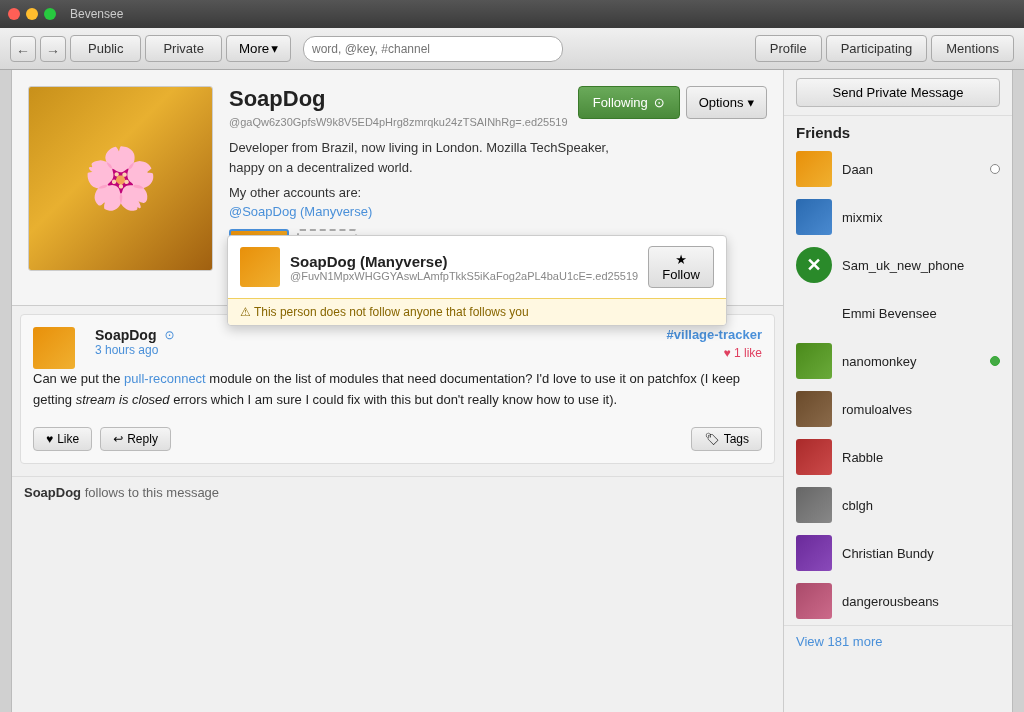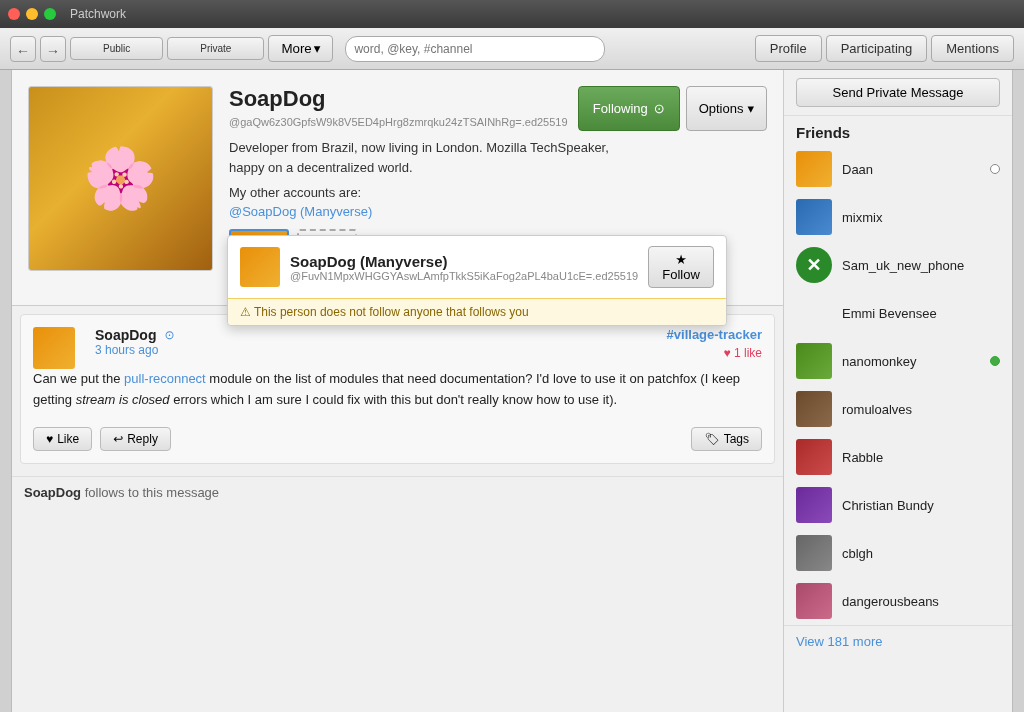--- a/index.html
+++ b/index.html
@@ -40,26 +40,26 @@
       width: 26px; height: 26px;
       background: linear-gradient(to bottom, #f5f5f5, #ddd);
       border: 1px solid #aaa;
       border-radius: 4px;
       cursor: pointer;
       display: flex; align-items: center; justify-content: center;
       font-size: 14px;
       color: #555;
     }
     .toolbar-tab {
-      padding: 5px 32px;
+      padding: 5px 17px;
       background: linear-gradient(to bottom, #f5f5f5, #ddd);
       border: 1px solid #aaa;
       border-radius: 4px;
       cursor: pointer;
-      font-size: 10px;
+      font-size: 13px;
       color: #333;
     }
     .toolbar-more {
       display: flex; align-items: center; gap: 2px;
       padding: 5px 12px;
       background: linear-gradient(to bottom, #f5f5f5, #ddd);
       border: 1px solid #aaa;
       border-radius: 4px;
       cursor: pointer;
     }
@@ -170,21 +170,21 @@
       top: 16px;
       right: 16px;
       display: flex;
       gap: 6px;
     }
     .btn-following {
       background: linear-gradient(to bottom, #6aaa5a, #4a8a3a);
       color: #fff;
       border: 1px solid #3a7a2a;
       border-radius: 4px;
-      padding: 14px 14px;
+      padding: 8px 14px;
       cursor: pointer;
       font-size: 13px;
       display: flex; align-items: center; gap: 6px;
     }
     .btn-options {
       background: linear-gradient(to bottom, #f5f5f5, #ddd);
       border: 1px solid #aaa;
       border-radius: 4px;
       padding: 5px 12px;
       cursor: pointer;
@@ -450,21 +450,21 @@
       gap: 4px;
     }
   </style>
 </head>
 <body>
 
 <div class="titlebar">
   <div class="titlebar-dot close"></div>
   <div class="titlebar-dot minimize"></div>
   <div class="titlebar-dot maximize"></div>
-  <span class="titlebar-title">Patchwork</span>
+  <span class="titlebar-title">Bevensee</span>
 </div>
 
 <div class="toolbar">
   <button class="toolbar-nav-btn">←</button>
   <button class="toolbar-nav-btn">→</button>
   <button class="toolbar-tab">Public</button>
   <button class="toolbar-tab">Private</button>
   <button class="toolbar-more">
     <span>More</span>
     <span>▾</span>
@@ -606,26 +606,26 @@
       </div>
       <div class="friend-item">
         <div class="friend-avatar av-brown"></div>
         <span class="friend-name">romuloalves</span>
       </div>
       <div class="friend-item">
         <div class="friend-avatar av-red"></div>
         <span class="friend-name">Rabble</span>
       </div>
       <div class="friend-item">
+        <div class="friend-avatar av-gray"></div>
+        <span class="friend-name">cblgh</span>
+      </div>
+      <div class="friend-item">
         <div class="friend-avatar av-purple"></div>
         <span class="friend-name">Christian Bundy</span>
-      </div>
-      <div class="friend-item">
-        <div class="friend-avatar av-gray"></div>
-        <span class="friend-name">cblgh</span>
       </div>
       <div class="friend-item">
         <div class="friend-avatar av-pink"></div>
         <span class="friend-name">dangerousbeans</span>
       </div>
 
       <div class="view-more">View 181 more</div>
     </div>
   </div>
 

